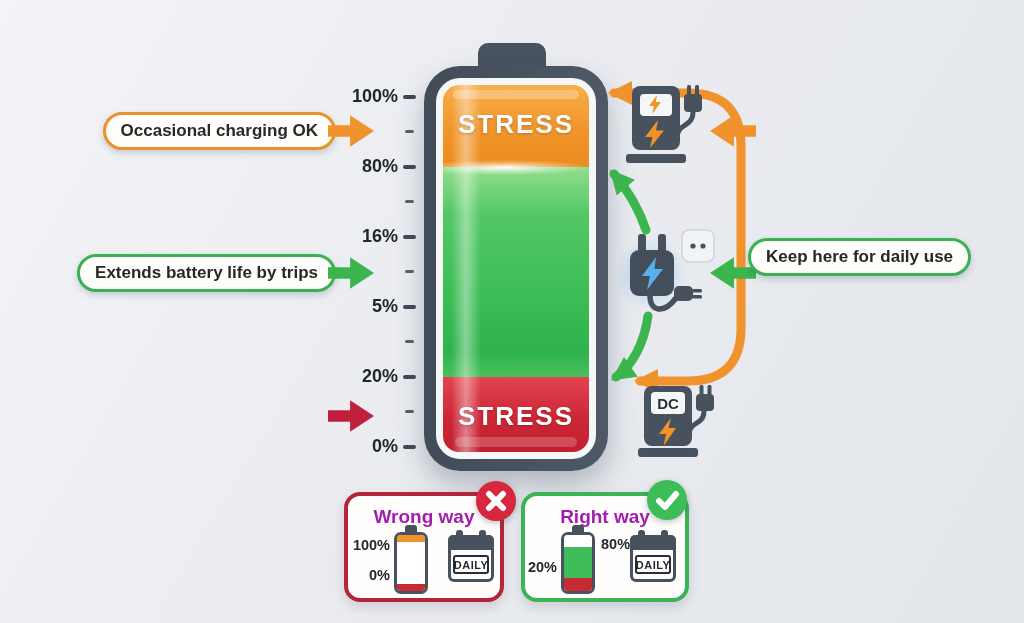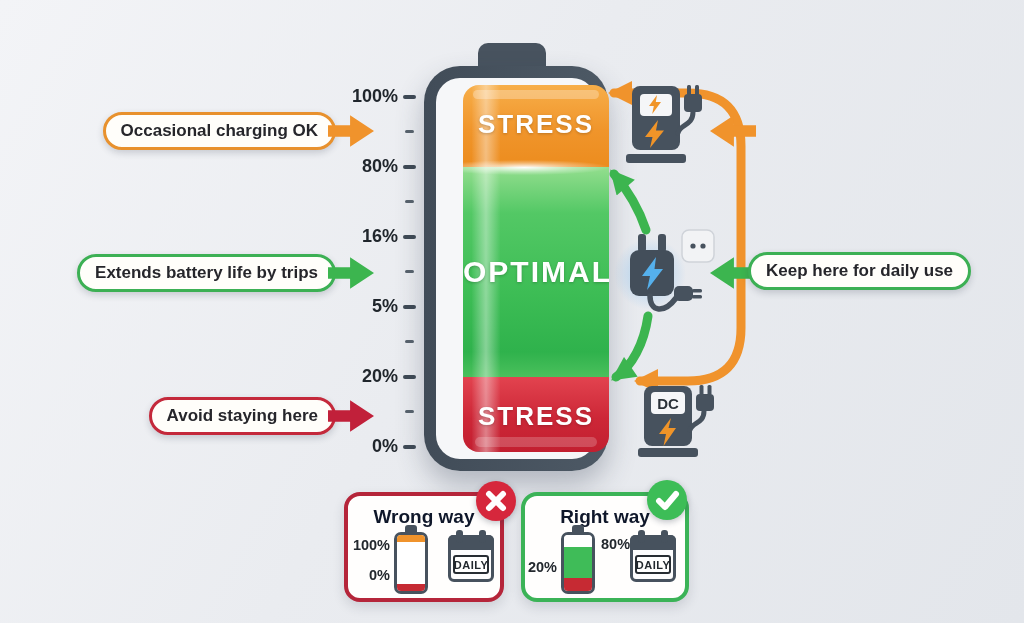--- a/index.html
+++ b/index.html
@@ -14,21 +14,21 @@
   
   .tick-label{width:60px;text-align:right;font-size:18px;color:#20262c;}
   .tick{background:#3d4854;border-radius:2px;height:4px;width:13px;}
   .tick.minor{background:#55606b;height:3px;width:9px;}
 
   
   .batt-cap{left:478px;top:43px;width:68px;height:32px;background:#48535f;border-radius:10px 10px 5px 5px;}
   .batt-shell{left:424px;top:66px;width:184px;height:405px;border-radius:36px;
     background:linear-gradient(90deg,#414c58,#4d5965);box-shadow:0 14px 28px rgba(50,60,80,.30);}
   .batt-frame{left:436px;top:78px;width:160px;height:381px;background:#f6f7f9;border-radius:24px;}
-  .batt-zones{left:443px;top:85px;width:146px;height:367px;border-radius:16px;overflow:hidden;margin-left:20px;}
+  .batt-zones{left:443px;top:85px;width:146px;height:367px;border-radius:16px;overflow:hidden;}
   .zone{left:0;width:100%;}
   .zone-orange{top:0;height:82px;background:linear-gradient(180deg,#f7ae49 0%,#f0952b 55%,#ec8c1e 100%);}
   .zone-green{top:82px;height:210px;background:linear-gradient(180deg,#93de8e 0%,#53c865 22%,#3dbd55 60%,#2fb24c 88%,#4ac05c 100%);}
   .zone-red{top:292px;height:75px;background:linear-gradient(180deg,#e2434f 0%,#cd2737 55%,#c21f30 100%);}
   .glow-80{left:0;top:75px;width:100%;height:15px;
     background:radial-gradient(ellipse at 42% 50%,rgba(255,255,255,.98) 0%,rgba(255,255,255,.35) 42%,rgba(255,255,255,0) 72%);}
   .gloss-col{left:9px;top:0;width:28px;height:100%;
     background:linear-gradient(90deg,rgba(255,255,255,.02),rgba(255,255,255,.42) 50%,rgba(255,255,255,.02));}
   .hl-top{left:10px;top:5px;right:10px;height:9px;border-radius:8px;background:rgba(255,255,255,.28);}
   .hl-bot{left:12px;bottom:5px;right:12px;height:10px;border-radius:8px;background:rgba(255,255,255,.20);}
@@ -48,21 +48,21 @@
   .arrow{width:46px;height:36px;}
   .arrow.right{clip-path:polygon(0 34%,48% 34%,48% 6%,100% 50%,48% 94%,48% 66%,0 66%);}
   .arrow.left{clip-path:polygon(100% 34%,52% 34%,52% 6%,0 50%,52% 94%,52% 66%,100% 66%);}
   .fill-orange{background:#f0932c;} .fill-green{background:#3cb54f;} .fill-red{background:#c1203a;}
 
   
   .card{width:160px;height:110px;background:#fffefd;border:4px solid;border-radius:16px;
     box-shadow:0 5px 12px rgba(40,50,70,.15);}
   .card.wrong{left:344px;top:492px;border-color:#b5253a;}
   .card.rightway{left:521px;top:492px;width:168px;border-color:#3bb357;}
-  .card-title{left:0;right:0;top:10px;text-align:center;font-size:19px;color:#0f172a;}
+  .card-title{left:0;right:0;top:10px;text-align:center;font-size:19px;color:#a21caf;}
   .badge{width:40px;height:40px;border-radius:50%;box-shadow:0 2px 6px rgba(40,50,70,.3);}
   .mini-label{font-size:14.5px;color:#23282e;}
   .mini-batt{width:34px;height:62px;border:3px solid #47525e;border-radius:7px;background:#fff;overflow:hidden;}
   .mini-cap{width:12px;height:7px;background:#47525e;border-radius:3px 3px 0 0;}
   .stripe{left:0;width:100%;}
 
   
   .cal{width:46px;height:52px;}
   .cal-body{left:0;top:5px;width:46px;height:47px;background:#fdfdfe;border:3px solid #47525e;border-radius:6px;}
   .cal-head{left:0;top:5px;width:46px;height:15px;background:#47525e;border-radius:5px 5px 0 0;}
@@ -85,21 +85,20 @@
     <div class="abs zone zone-orange">
       <div class="abs hl-top"></div>
     </div>
     <div class="abs zone zone-green"></div>
     <div class="abs zone zone-red">
       <div class="abs hl-bot"></div>
     </div>
     <div class="abs glow-80"></div>
     <div class="abs gloss-col"></div>
     <div class="abs zone-label zl-1">STRESS</div>
-    <div class="abs zone-label zl-2">OPTIMAL</div>
     <div class="abs zone-label zl-3">STRESS</div>
   </div>
 
   <div class="abs tick" style="left:403px;top:95px;"></div>
   <div class="abs tick minor" style="left:405px;top:130px;"></div>
   <div class="abs tick" style="left:403px;top:165px;"></div>
   <div class="abs tick minor" style="left:405px;top:200px;"></div>
   <div class="abs tick" style="left:403px;top:235px;"></div>
   <div class="abs tick minor" style="left:405px;top:270px;"></div>
   <div class="abs tick" style="left:403px;top:305px;"></div>
@@ -194,29 +193,26 @@
   <div class="abs pill orange" style="right:688px;top:112px;">
     <span>Occasional charging OK</span>
   </div>
   <div class="abs arrow right fill-orange" style="right:650px;top:113px;"></div>
 
   <div class="abs pill green" style="right:688px;top:254px;">
     <span>Extends battery life by trips</span>
   </div>
   <div class="abs arrow right fill-green" style="right:650px;top:255px;"></div>
 
-  <div class="abs pill red" style="right:688px;top:397px;">
-    <span>Avoid staying here</span>
-  </div>
   <div class="abs arrow right fill-red" style="right:650px;top:398px;"></div>
 
   <div class="abs arrow left fill-orange" style="left:710px;top:113px;"></div>
 
   <div class="abs arrow left fill-green" style="left:710px;top:255px;"></div>
-  <div class="abs pill green" style="left:748px;top:252px;">
+  <div class="abs pill green" style="left:748px;top:238px;">
     <span>Keep here for daily use</span>
   </div>
 
   <div class="abs card wrong">
     <div class="abs card-title">Wrong way</div>
     <div class="abs mini-label" style="left:2px;top:41px;width:40px;text-align:right;">100%</div>
     <div class="abs mini-cap" style="left:57px;top:29px;"></div>
     <div class="abs mini-batt" style="left:46px;top:36px;">
       <div class="abs stripe" style="top:0;height:7px;background:#f0932c;"></div>
       <div class="abs stripe" style="bottom:0;height:7px;background:#c62a33;"></div>

